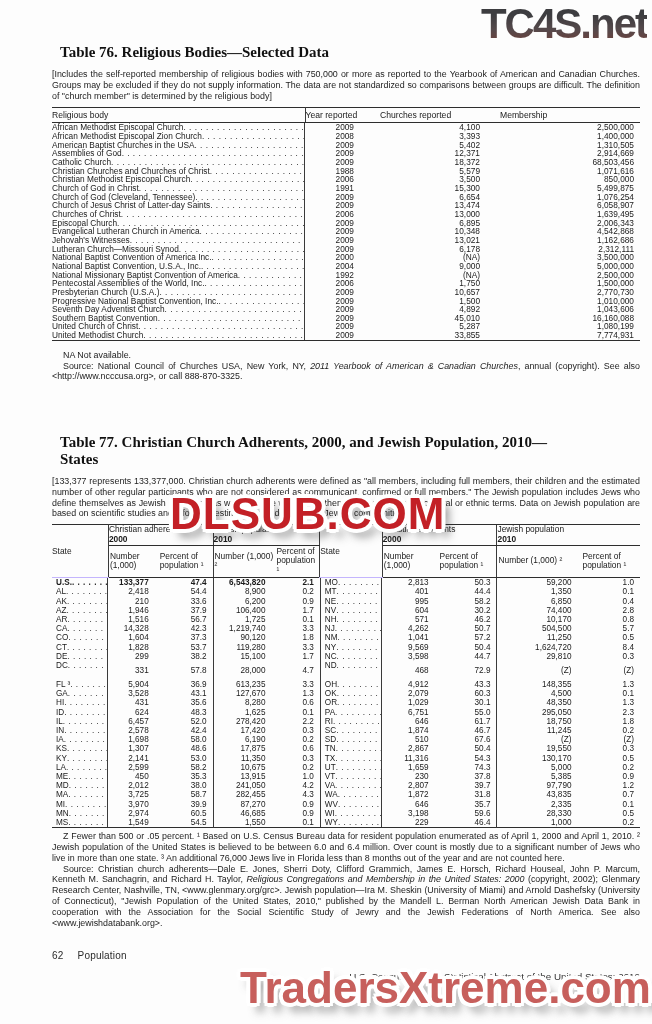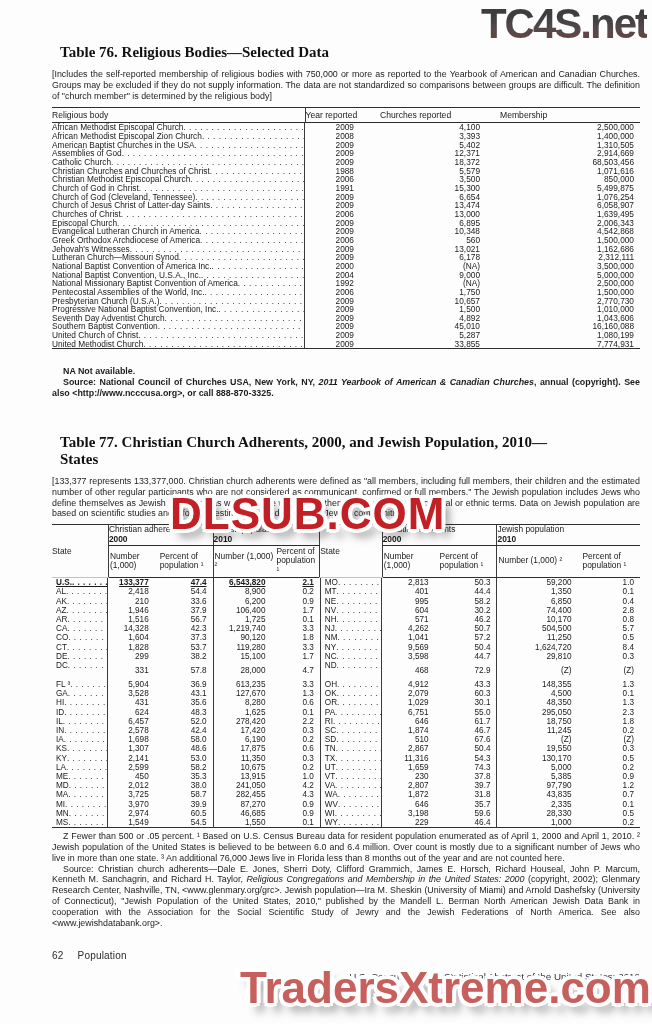--- a/index.html
+++ b/index.html
@@ -44,38 +44,38 @@
   .t76 thead th{border-top:1.6px solid #2e2e2e;border-bottom:.8px solid #2e2e2e;
     text-align:left;font-size:8.6px;height:14px;vertical-align:middle;}
   .t76 tbody td{line-height:8.65px;height:8.65px;}
   .t76 .colbody{width:253px;}
   .t76 .colyr{width:75px;}  .t76 .colch{width:120px;}  .t76 .colmem{width:140px;}
   .t76 td.name,.t76 th.hbody{border-right:.9px solid #3a3a3a;}
   .t76 td.yr{text-align:right;padding-right:26px;}
   .t76 td.ch{text-align:right;padding-right:20px;}
   .t76 td.mem{text-align:right;padding-right:6px;}
   .t76 tbody{border-bottom:1.4px solid #2e2e2e;}
-  .t76 .notes{margin-top:17px;font-weight:bold;}
+  .t76 .notes{margin-top:9px;}
 
   
   .t77{top:426px;}
   .t77 table{margin-top:5px;font-size:8.2px;}
   .t77 thead th{vertical-align:middle;text-align:left;font-size:8.4px;line-height:9.4px;}
   .t77 tr.grp th{border-top:1.6px solid #2e2e2e;}
   .t77 tr.grp th.gc{border-bottom:.8px solid #2e2e2e;padding-bottom:1px;}
   .t77 tr.sub th{border-bottom:1px solid #2e2e2e;padding:1px 1px 2px;}
   .t77 th.stcol{border-bottom:1px solid #c4b5fd;}
   .t77 .yr{font-weight:bold;}
   .t77 tbody td{line-height:9.2px;height:9.2px;}
   .t77 tbody{border-bottom:1.4px solid #2e2e2e;}
   .t77 td.n{text-align:right;padding-right:10px;}
   .t77 td.p{text-align:right;padding-right:6px;}
   .t77 .vr{border-right:.9px solid #3a3a3a;}
   .t77 .vl{border-left:.9px solid #3a3a3a;}
-  .t77 tr.us .lcell{font-weight:bold;text-decoration:underline;}
+  .t77 tr.us .lcell{font-weight:bold;}
   .t77 tr.gap-after td{padding-bottom:5px;height:14px;}
   .t77 td.name{padding-left:4px;}
   
   .c-ls{width:56px;} .c-ln1{width:50px;} .c-lp1{width:54px;} .c-ln2{width:62px;} .c-lp2{width:44px;}
   .c-rs{width:62px;} .c-rn1{width:56px;} .c-rp1{width:58px;} .c-rn2{width:84px;} .c-rp2{width:58px;}
 
   
   .footer-left{position:absolute;left:52px;top:950px;font-size:10px;color:#2b2b2b;
     letter-spacing:.2px;}
   .footer-left .pg{margin-right:14px;}
@@ -216,29 +216,20 @@
             <td class="mem">2,006,343</td>
           </tr>
           <tr>
             <td class="name ">
               <span class="txt">Evangelical Lutheran Church in America</span>
               <span class="dots"></span>
             </td>
             <td class="yr">2009</td>
             <td class="ch">10,348</td>
             <td class="mem">4,542,868</td>
-          </tr>
-          <tr>
-            <td class="name ">
-              <span class="txt">Greek Orthodox Archdiocese of America</span>
-              <span class="dots"></span>
-            </td>
-            <td class="yr">2006</td>
-            <td class="ch">560</td>
-            <td class="mem">1,500,000</td>
           </tr>
           <tr>
             <td class="name ">
               <span class="txt">Jehovah's Witnesses</span>
               <span class="dots"></span>
             </td>
             <td class="yr">2009</td>
             <td class="ch">13,021</td>
             <td class="mem">1,162,686</td>
           </tr>

